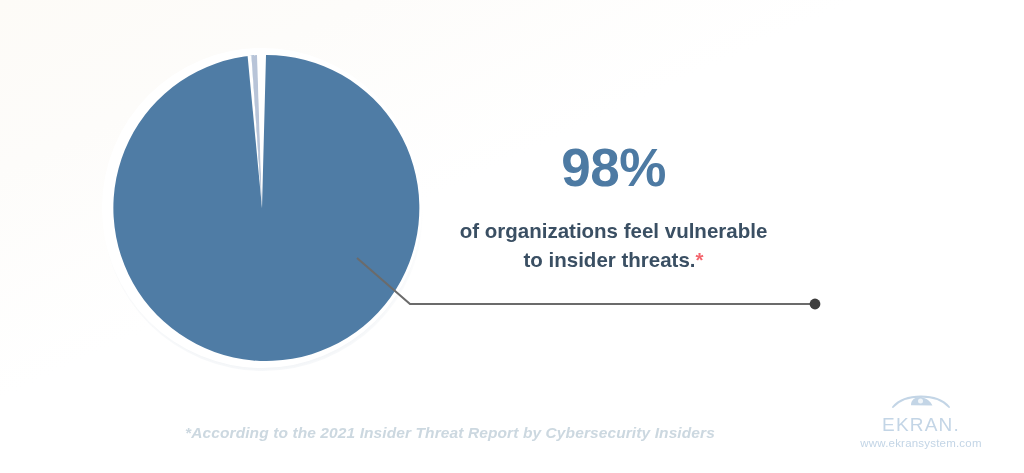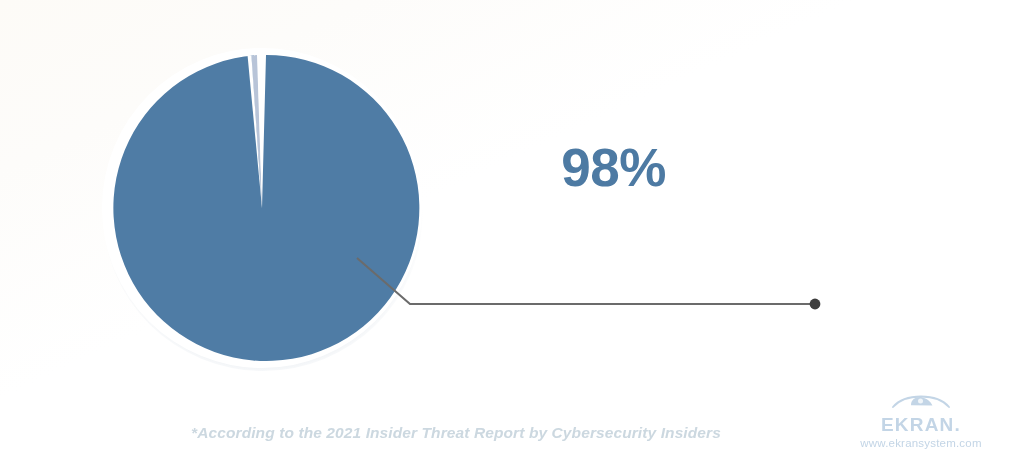--- a/index.html
+++ b/index.html
@@ -72,21 +72,21 @@
     white-space: nowrap;
   }
   #asterisk-marker {
     color: #f4666e;
     font-weight: bold;
   }
 
   
   #footnote {
     position: absolute;
-    left: 156px;
+    left: 150px;
     top: 424px;
     width: 600px;
     text-align: center;
     font-size: 15.5px;
     font-style: italic;
     font-weight: 600;
     color: #ccd8e0;
     letter-spacing: 0.1px;
     white-space: nowrap;
   }
@@ -99,21 +99,21 @@
     width: 176px;
     text-align: center;
     line-height: 1;
   }
   #eye-icon-svg {
     display: block;
     margin: 0 auto 2px auto;
   }
   #logo-wordmark {
     font-size: 19px;
-    font-weight: bold;
+    font-weight: normal;
     color: #c3d5e6;
     letter-spacing: 1.2px;
     margin-bottom: 4px;
   }
   #logo-url {
     font-size: 11.5px;
     font-weight: normal;
     color: #c3d5e6;
     letter-spacing: 0.2px;
   }
@@ -152,20 +152,24 @@
     </svg>
   </div>
 
   <svg id="leader-svg" viewBox="0 0 500 90">
     <polyline points="17,18 70,64 475,64" fill="none" stroke="#6b6b6b" stroke-width="2.1" stroke-linecap="butt" stroke-linejoin="miter"></polyline>
     <circle cx="475" cy="64" r="5.4" fill="#3d3d3d"></circle>
   </svg>
 
   <div id="callout">
     <div id="big-stat">98%</div>
+    <div id="callout-body">
+      <span class="callout-line">of organizations feel vulnerable</span>
+      <span class="callout-line"><span>to insider threats.</span><span id="asterisk-marker">*</span></span>
+    </div>
   </div>
 
   <div id="footnote">*According to the 2021 Insider Threat Report by Cybersecurity Insiders</div>
 
   <div id="logo">
     <svg id="eye-icon-svg" width="60" height="21" viewBox="0 0 60 21">
       <path d="M2 15 C 14 1, 46 1, 58 15" fill="none" stroke="#c3d5e6" stroke-width="1.9" stroke-linecap="round"></path>
       <path d="M20 13.2 C 20 6.6, 26.4 4.0, 31.6 5.4 C 37.4 6.9, 40.6 11.0, 41.4 13.4 Z" fill="#c3d5e6"></path>
       <circle cx="29.5" cy="9.0" r="2.5" fill="#ffffff" opacity="0.75"></circle>
     </svg>

